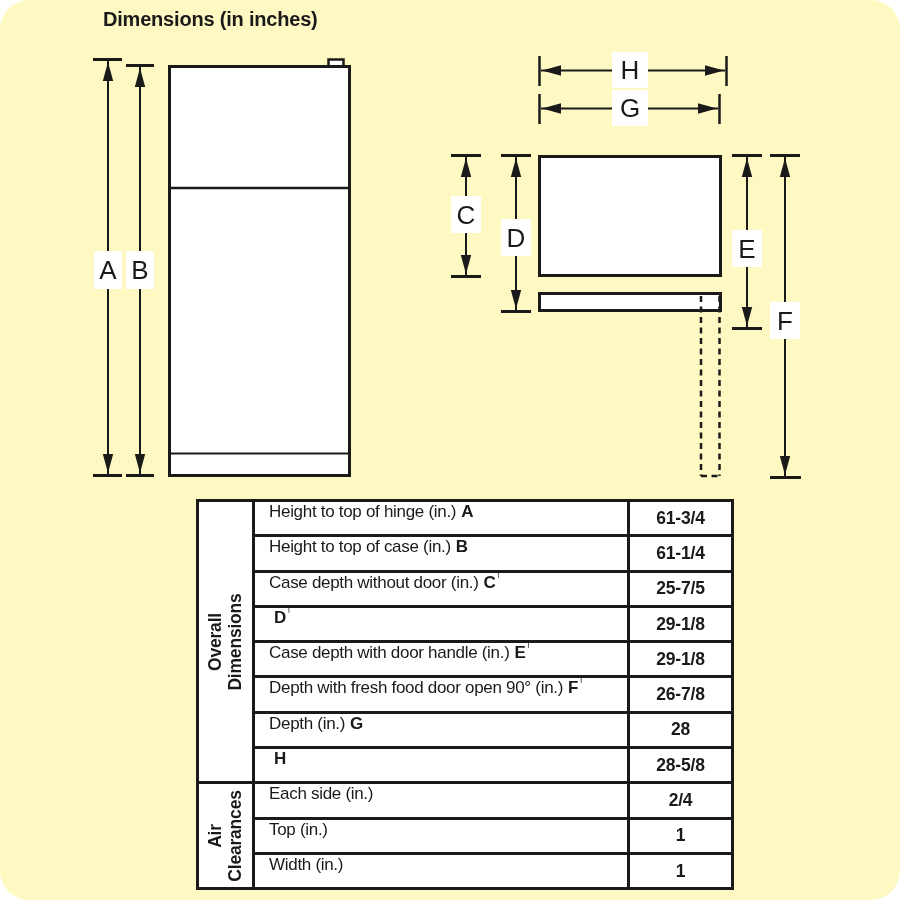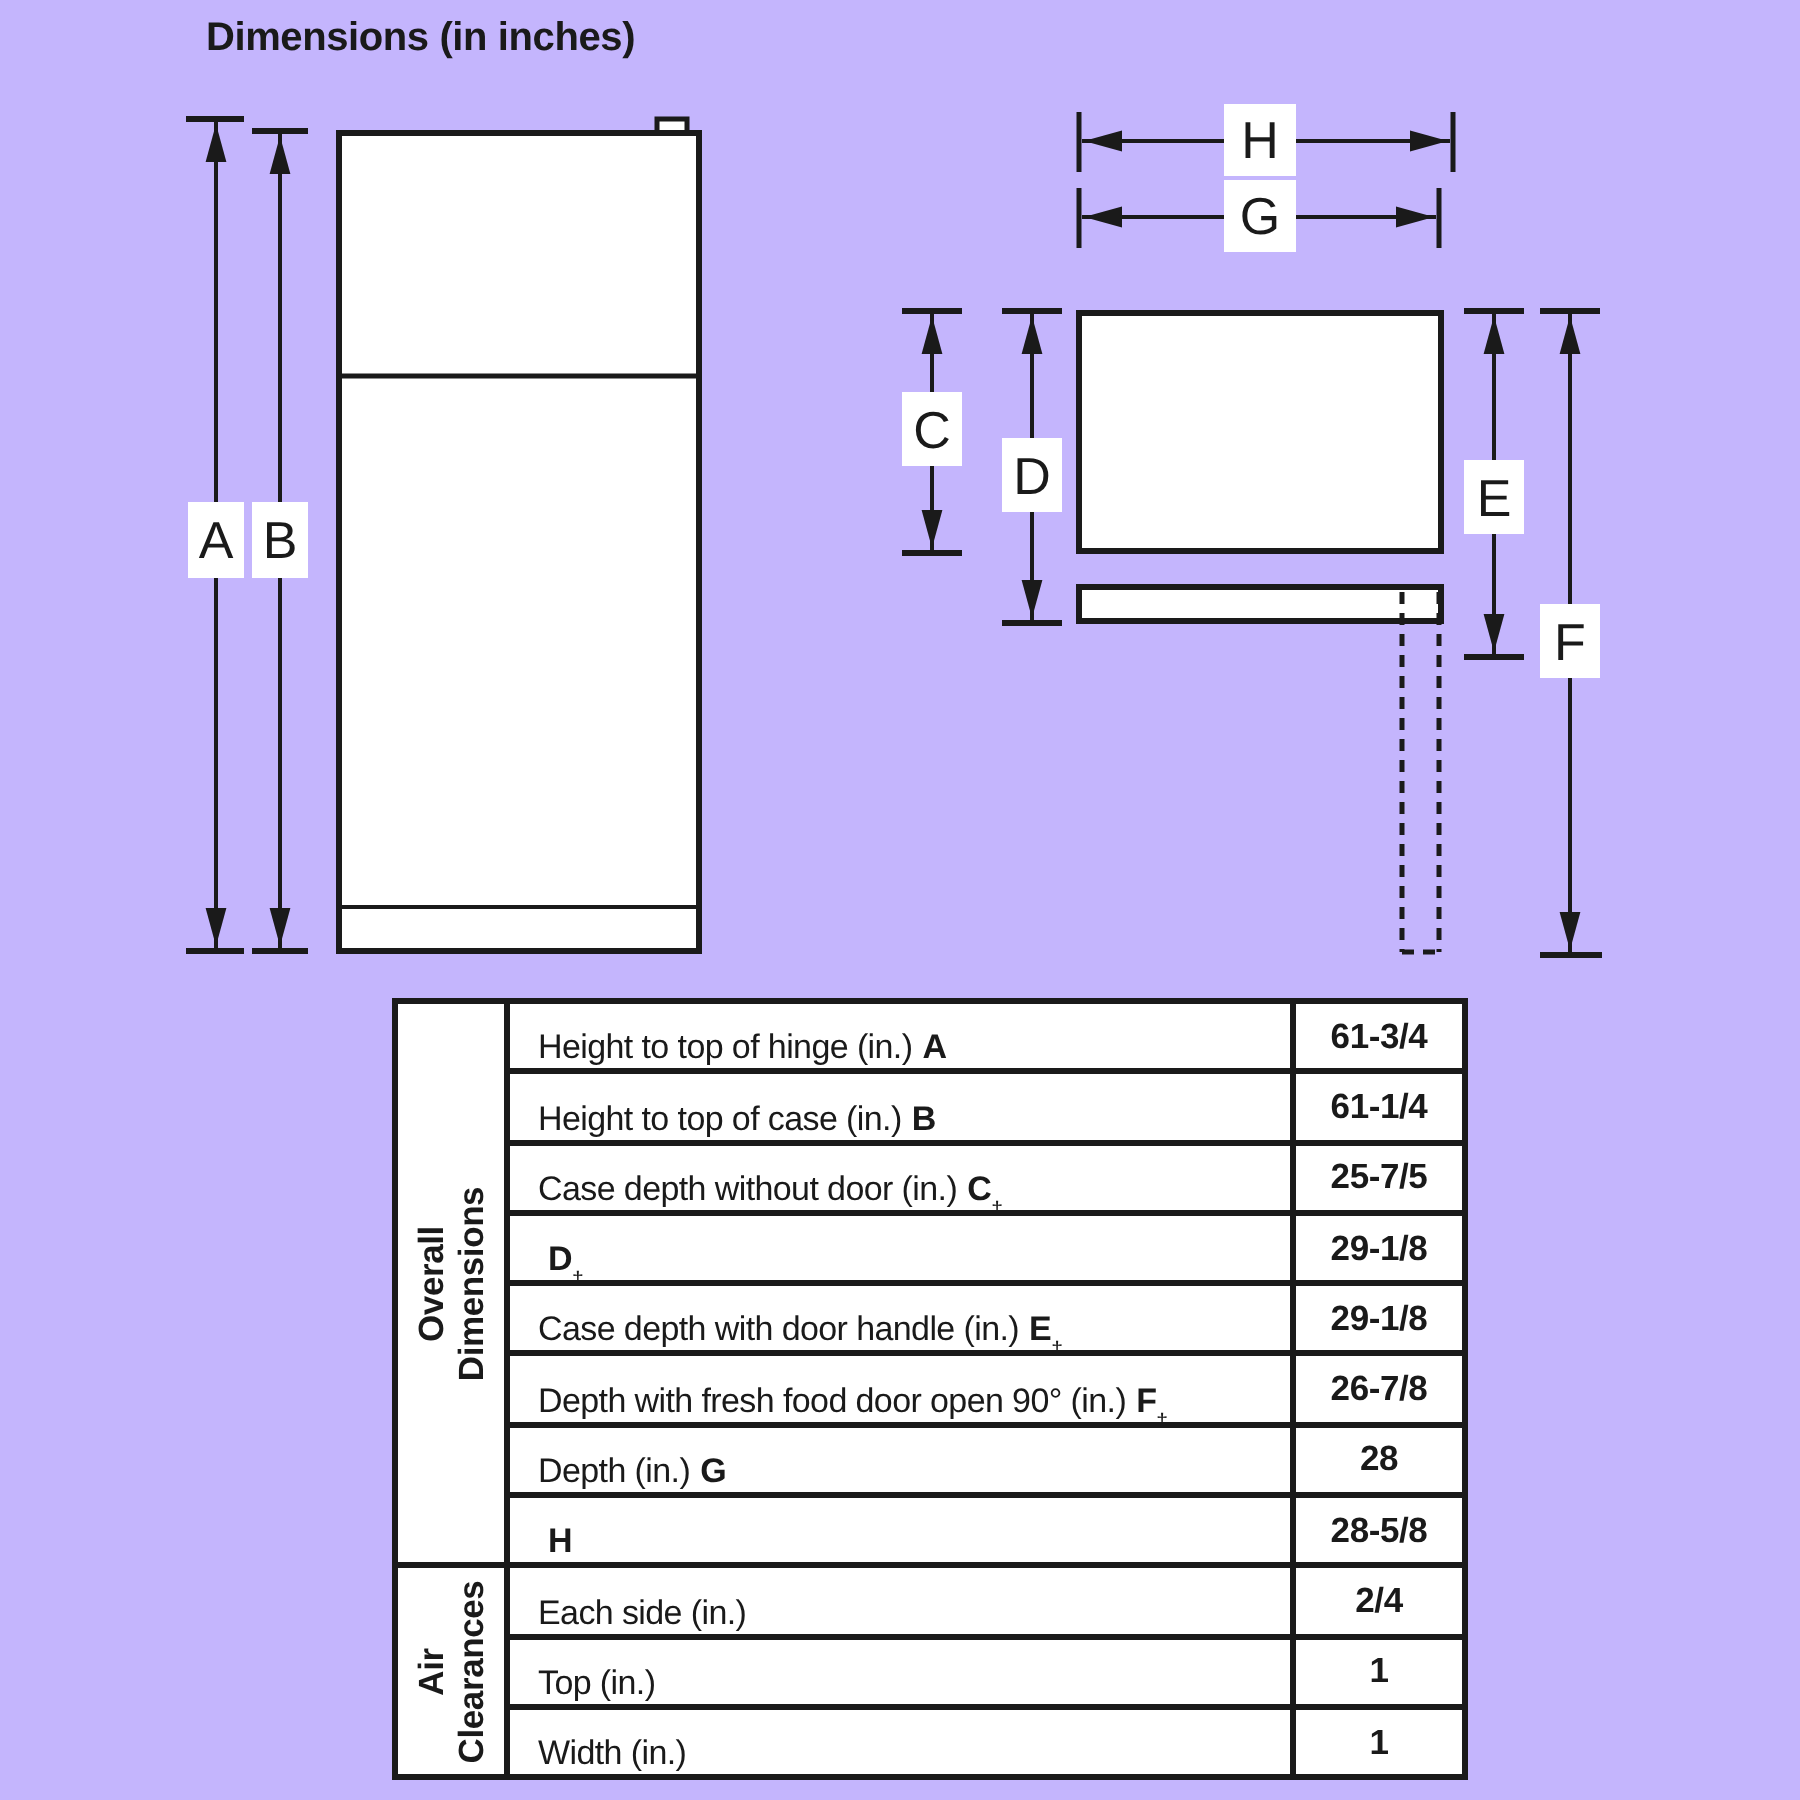--- a/index.html
+++ b/index.html
@@ -1,40 +1,40 @@
 <!DOCTYPE html>
 <html><head>
 <meta charset="utf-8">
 <style>
   html,body{margin:0;padding:0;background:#fff;}
   body{font-family:"Liberation Sans",sans-serif;color:#1a1a1a;}
-  .canvas{position:relative;width:900px;height:900px;background:#c4b5fd;overflow:hidden;}
+  .canvas{position:relative;width:900px;height:900px;background:#fef9c3;overflow:hidden;border-radius:29px;}
   .page-title{position:absolute;left:103px;top:8px;font-size:20px;font-weight:bold;letter-spacing:-0.2px;margin:0;}
   svg{position:absolute;left:0;top:0;}
   svg text{font-family:"Liberation Sans",sans-serif;font-size:26px;fill:#1a1a1a;text-anchor:middle;}
   svg .shape{fill:#ffffff;stroke:#1a1a1a;}
   svg .ln{stroke:#1a1a1a;fill:none;}
   svg .ah{fill:#1a1a1a;stroke:none;}
   svg .lblbg{fill:#ffffff;stroke:none;}
 
   .dims-table{position:absolute;left:196px;top:499px;width:538px;box-sizing:border-box;
     border:3px solid #1a1a1a;background:#fff;}
   .tgroup{display:flex;}
   .tgroup + .tgroup{border-top:3px solid #1a1a1a;}
   .gcell{width:53px;border-right:3px solid #1a1a1a;position:relative;flex:none;}
   .gtext{position:absolute;top:50%;left:50%;transform:translate(-50%,-50%) rotate(-90deg);
     font-weight:bold;font-size:17.5px;line-height:1.12;text-align:center;white-space:nowrap;letter-spacing:-0.2px;}
   .grows{flex:1;display:flex;flex-direction:column;min-width:0;}
   .trow{display:flex;height:32.3px;border-bottom:3px solid #1a1a1a;font-size:17px;letter-spacing:-0.3px;}
   .trow:last-child{border-bottom:none;}
-  .tlabel{flex:1;border-right:3px solid #1a1a1a;display:flex;align-items:flex-end;
+  .tlabel{flex:1;border-right:3px solid #1a1a1a;display:flex;align-items:flex-start;
     padding-left:14px;white-space:nowrap;overflow:hidden;}
   .ltr{font-weight:bold;margin-left:5px;}
   .dag{font-weight:normal;font-size:10.5px;line-height:0;}
-  .tvalue{width:83px;flex:none;display:flex;align-items:center;justify-content:center;
+  .tvalue{width:101px;flex:none;display:flex;align-items:center;justify-content:center;
     font-weight:bold;font-size:17.5px;letter-spacing:-0.2px;}
 </style>
 </head>
 <body>
 
 <div class="canvas">
 
   <h1 class="page-title">Dimensions (in inches)</h1>
 
   <svg width="900" height="500" viewBox="0 0 900 500">

